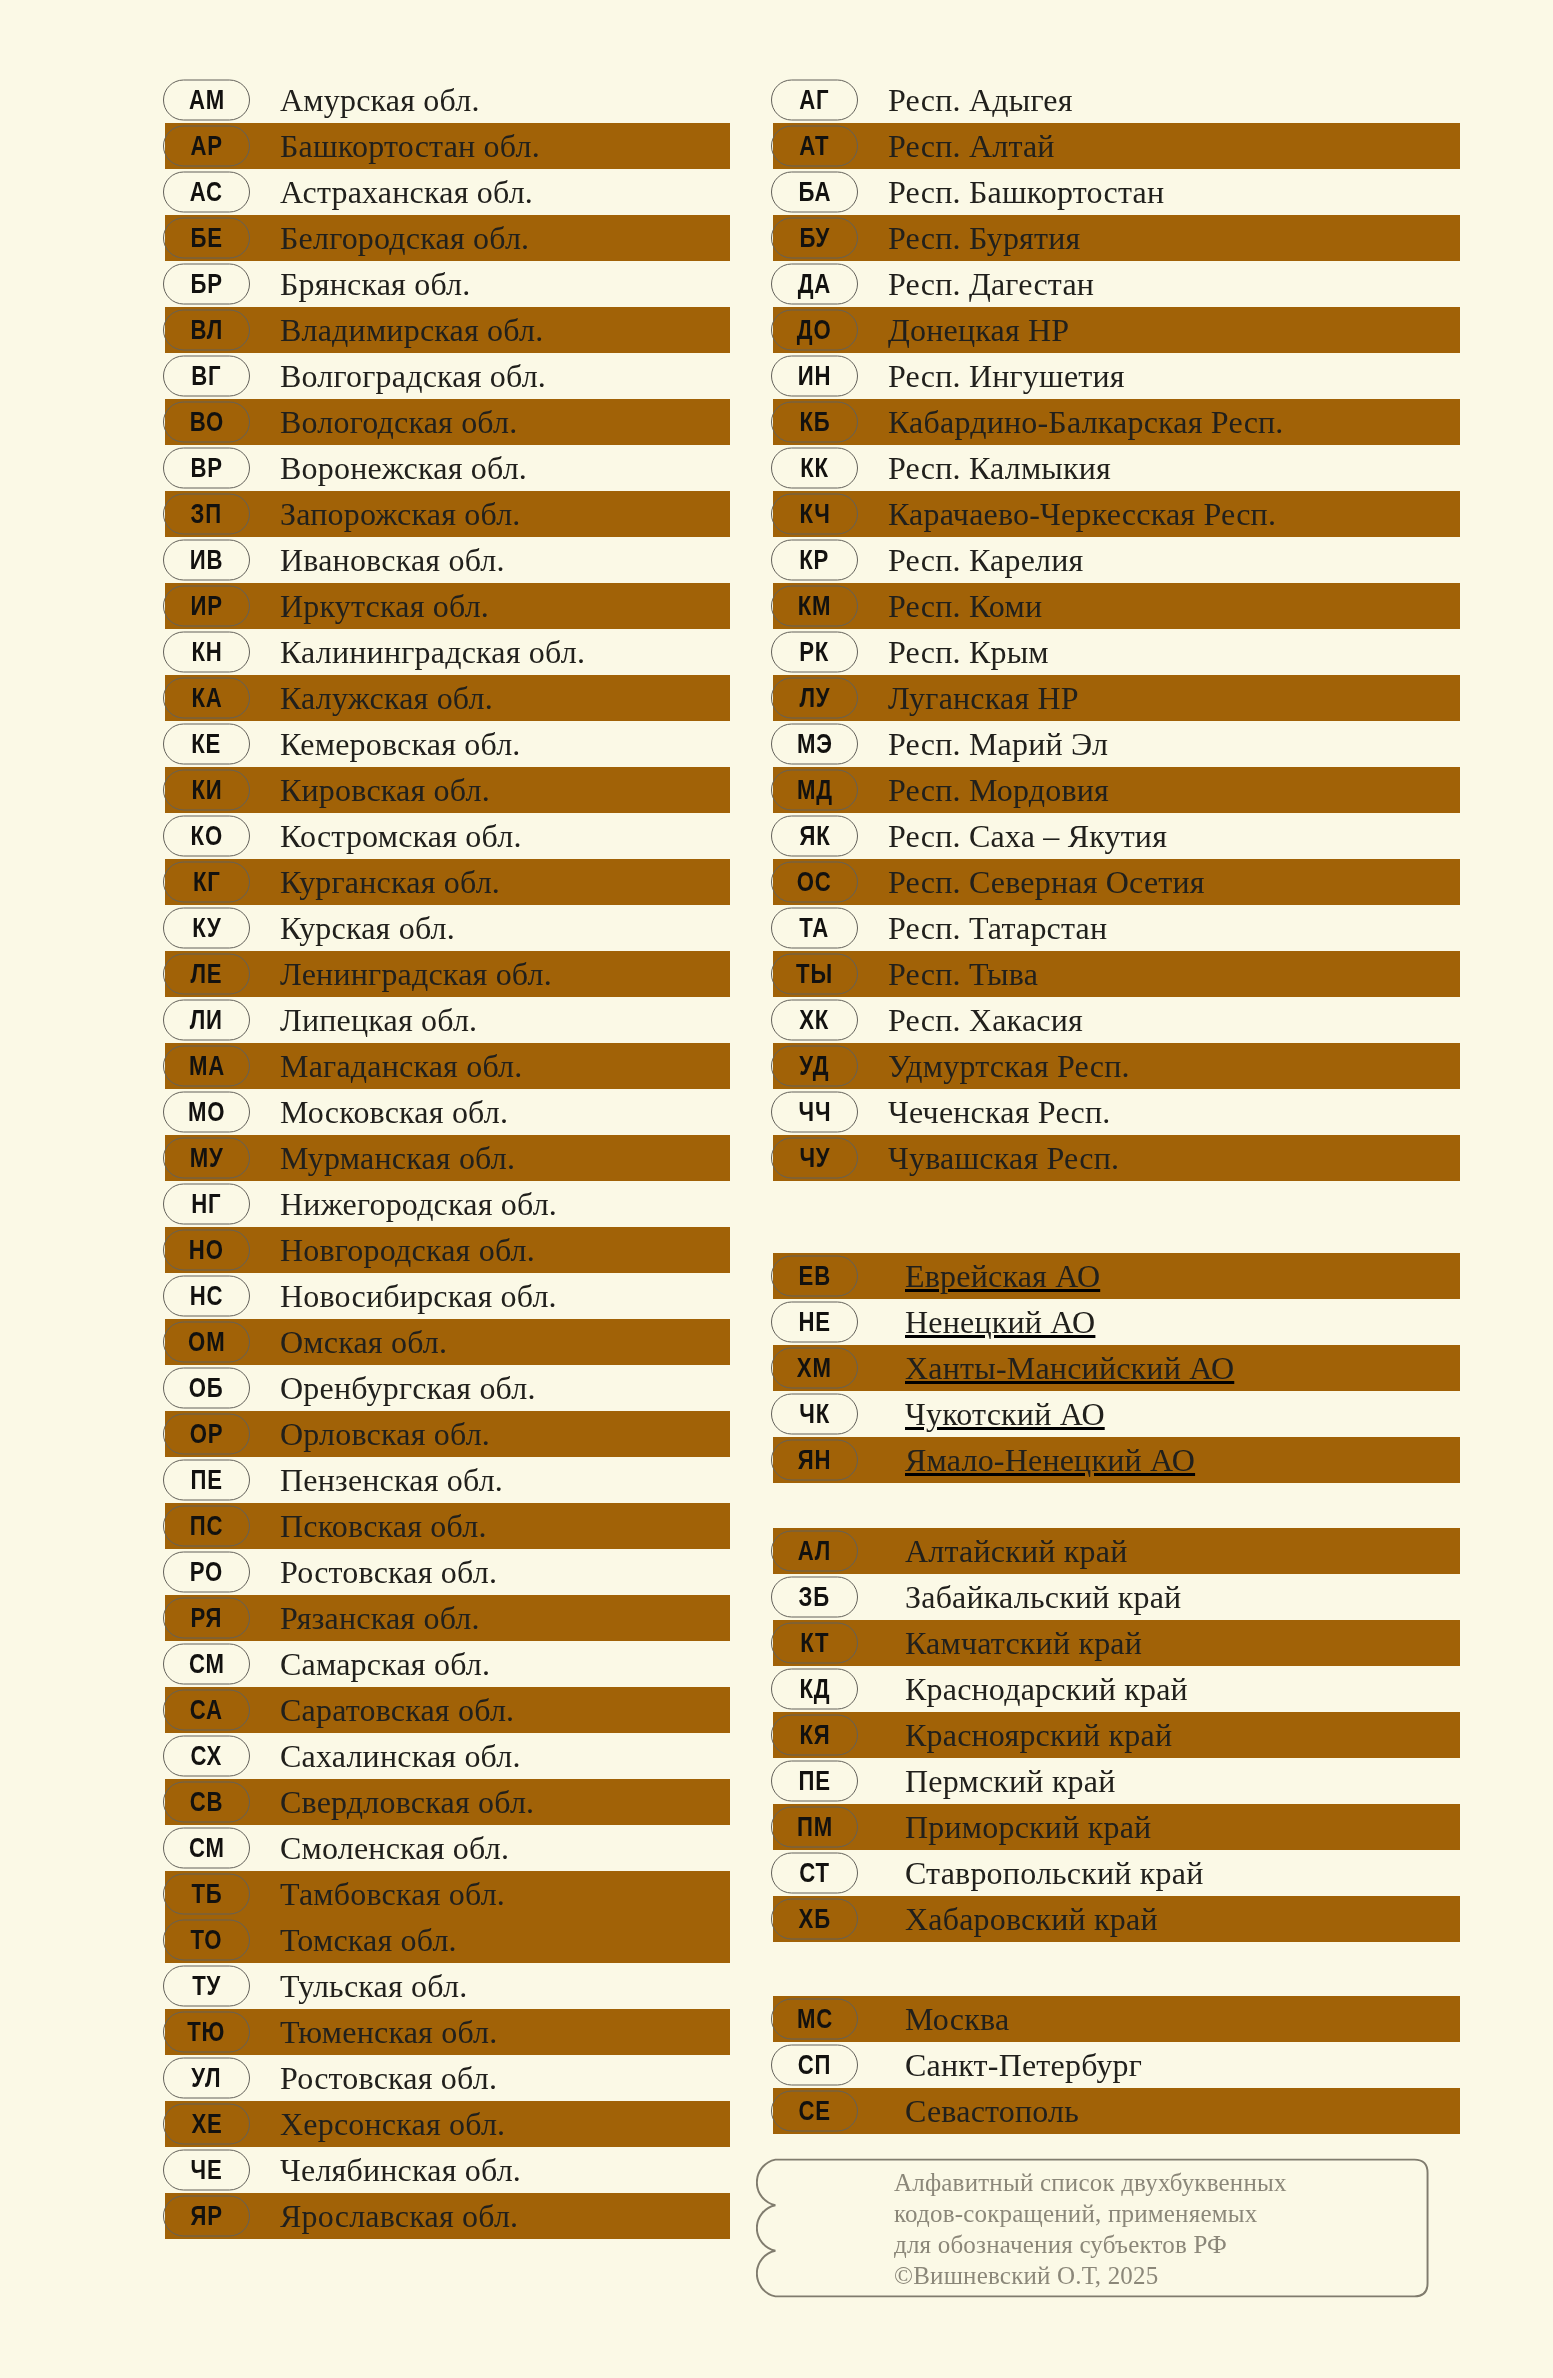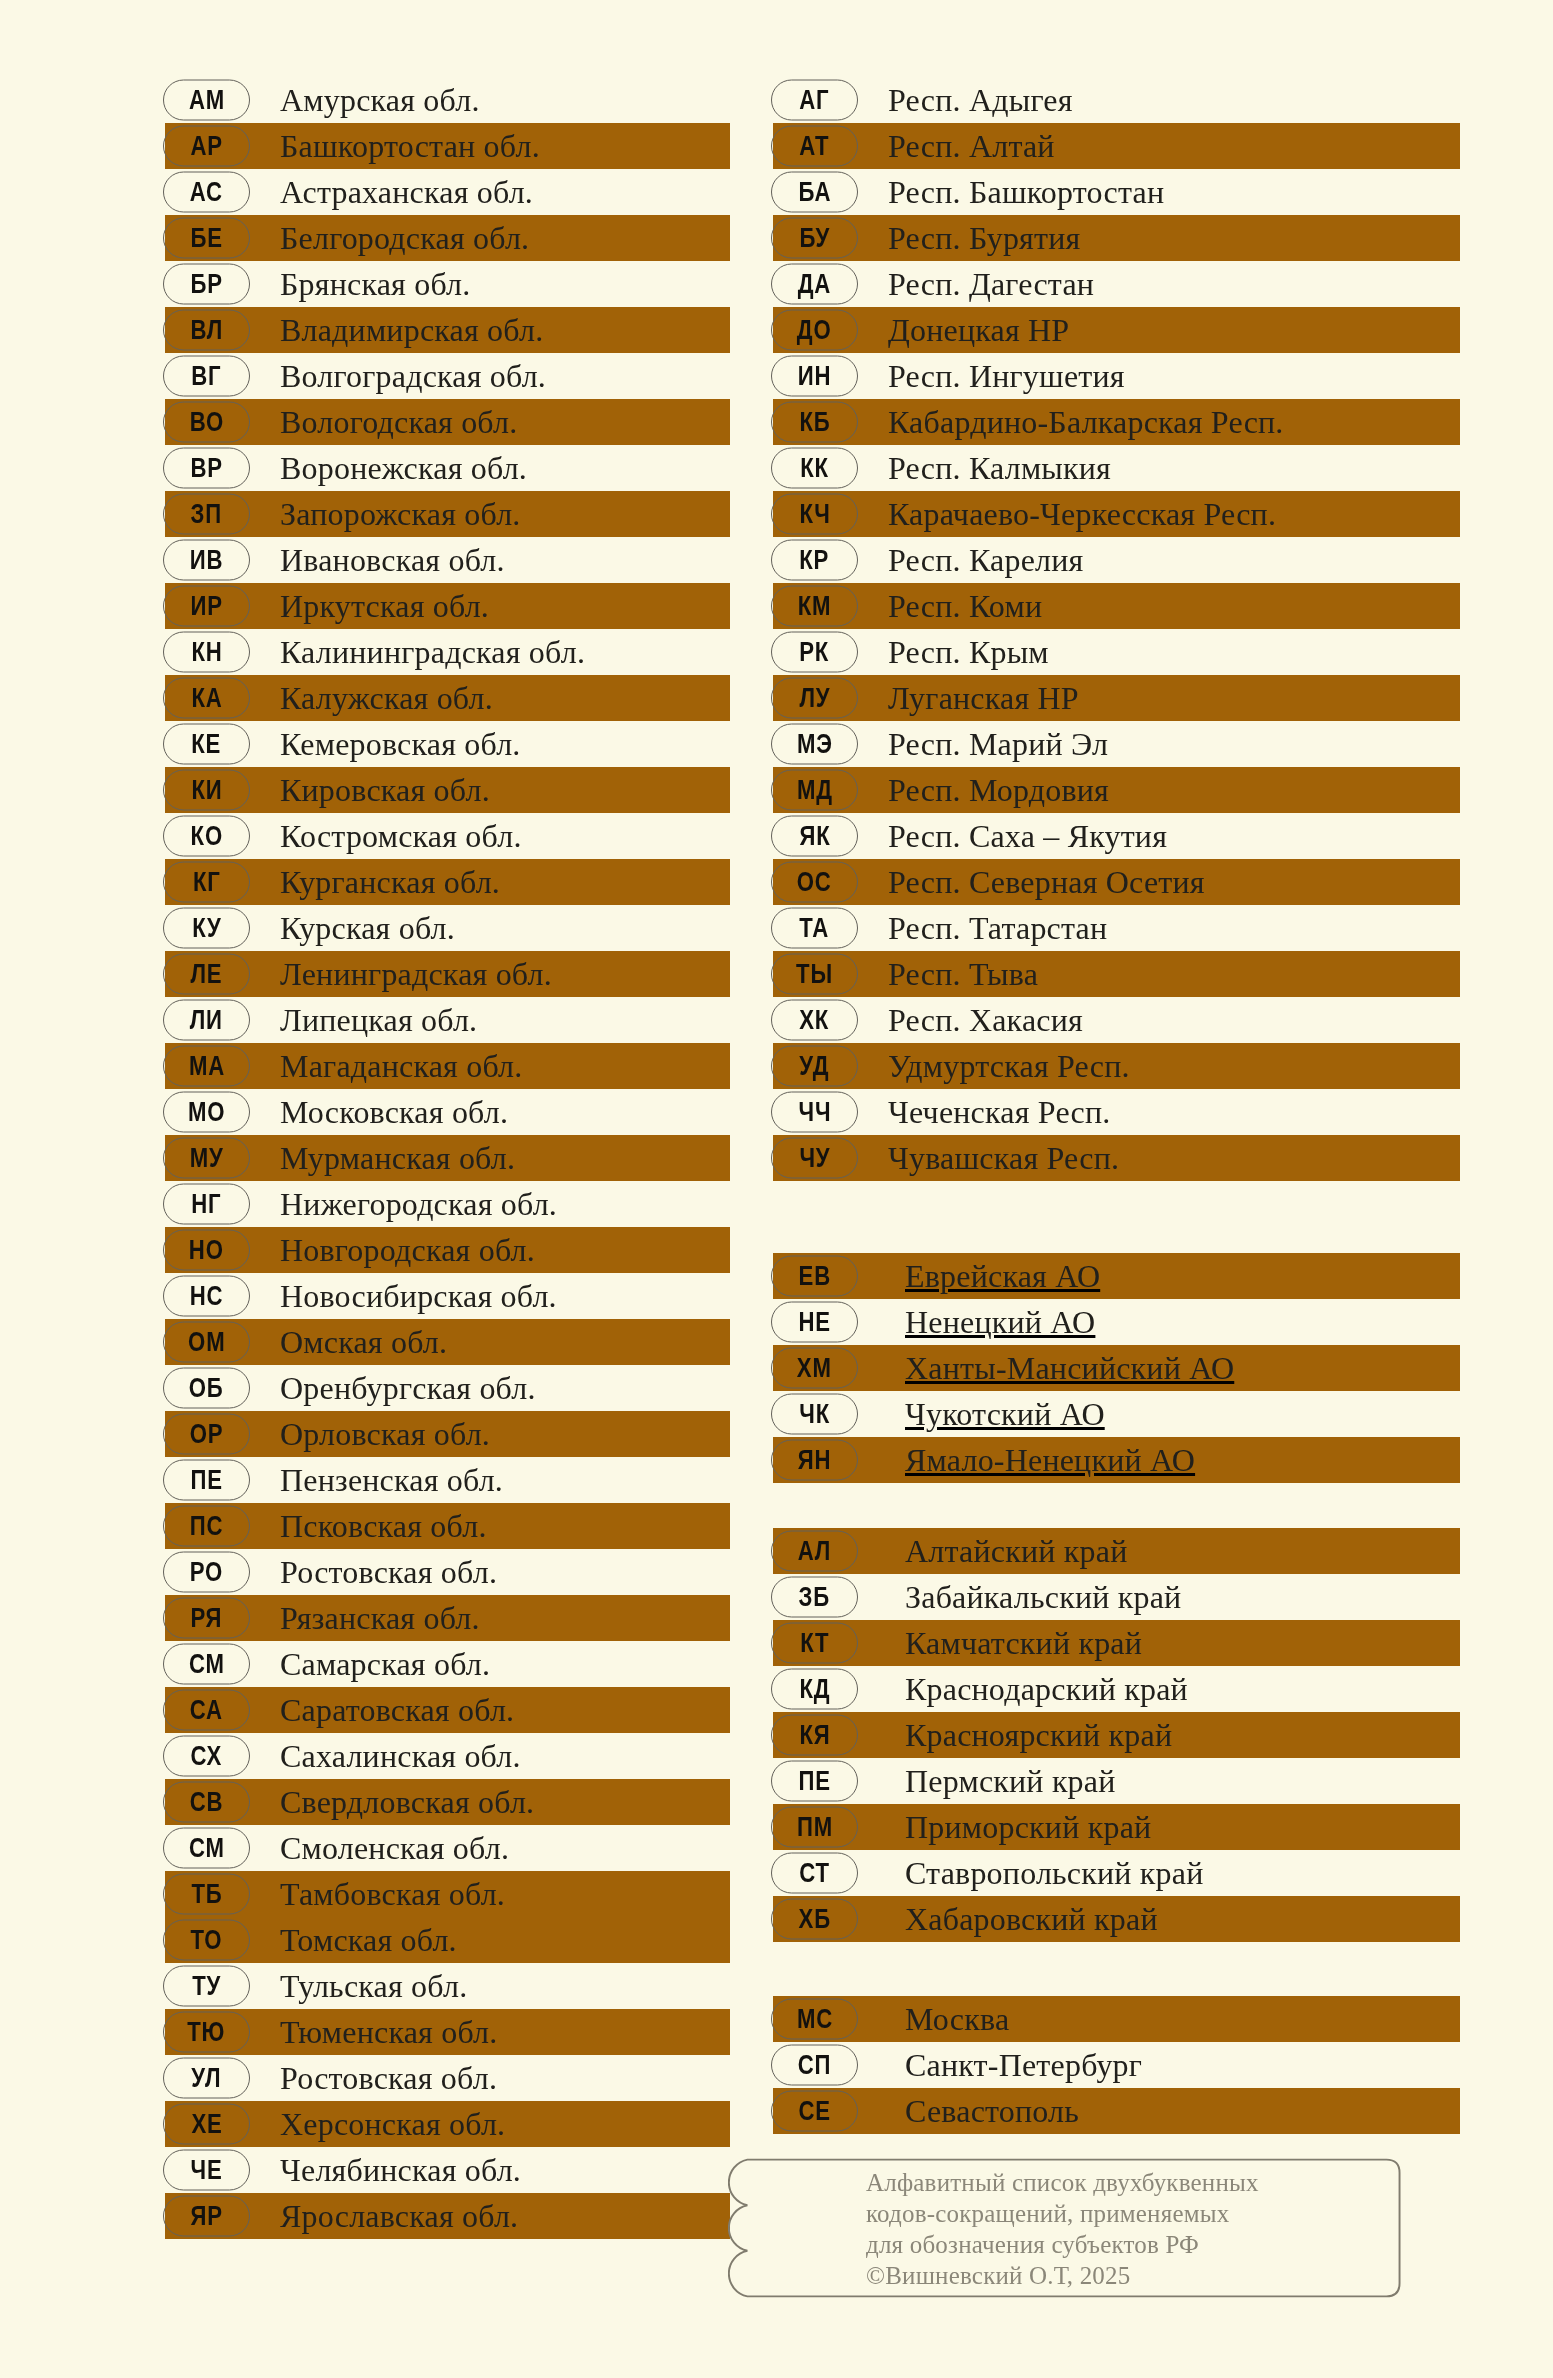--- a/index.html
+++ b/index.html
@@ -52,21 +52,21 @@
     color:#21201c;
     white-space:nowrap;
     letter-spacing:0.2px;
   }
   .group-autonomous-okrugs .name,
   .group-krais .name,
   .group-federal-cities .name{margin-left:132px;}
   
   .footer{
     position:absolute;
-    left:728px;top:2158px;
+    left:756px;top:2158px;
     width:673px;height:148px;
   }
   .footer svg{position:absolute;left:0;top:0;display:block;}
   .footer-text{
     position:absolute;
     left:138px;top:8.7px;
     font-size:25px;
     line-height:31px;
     color:#8b8779;
     letter-spacing:0.2px;

